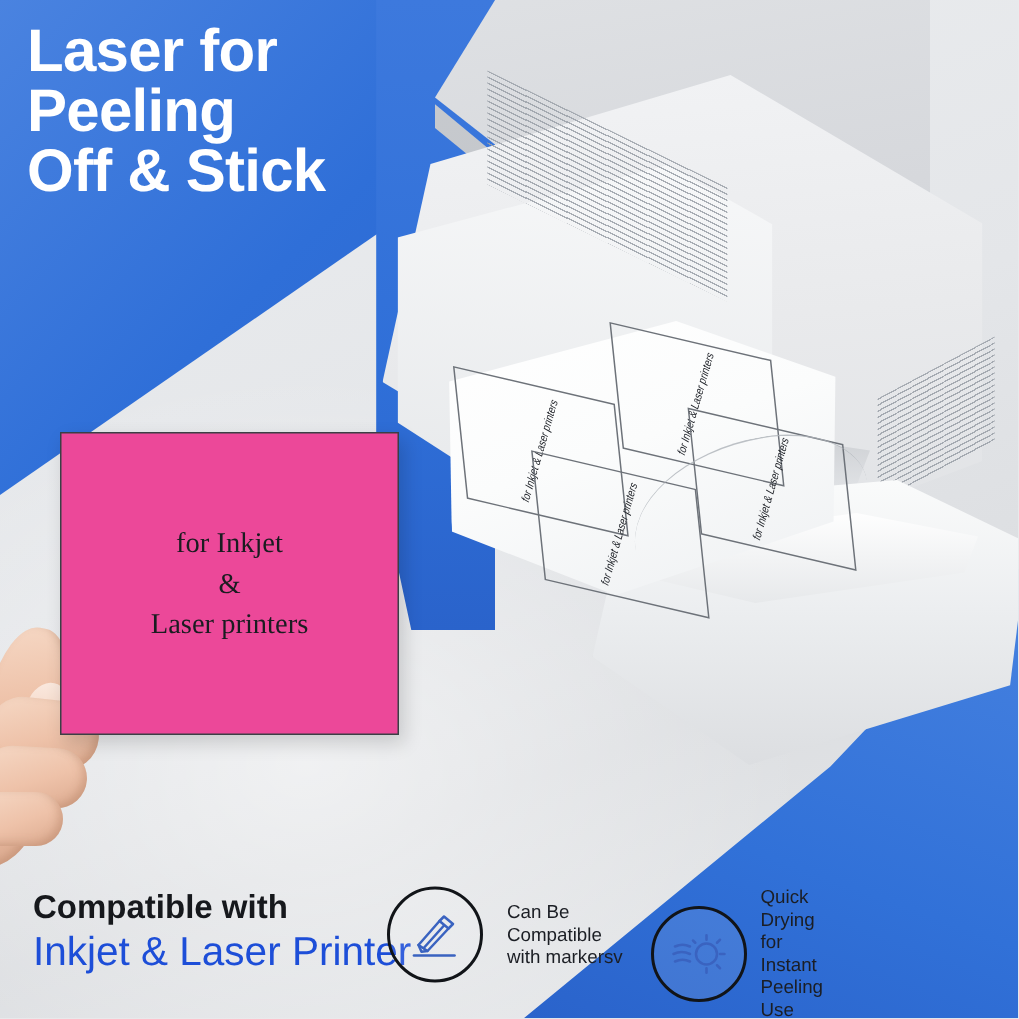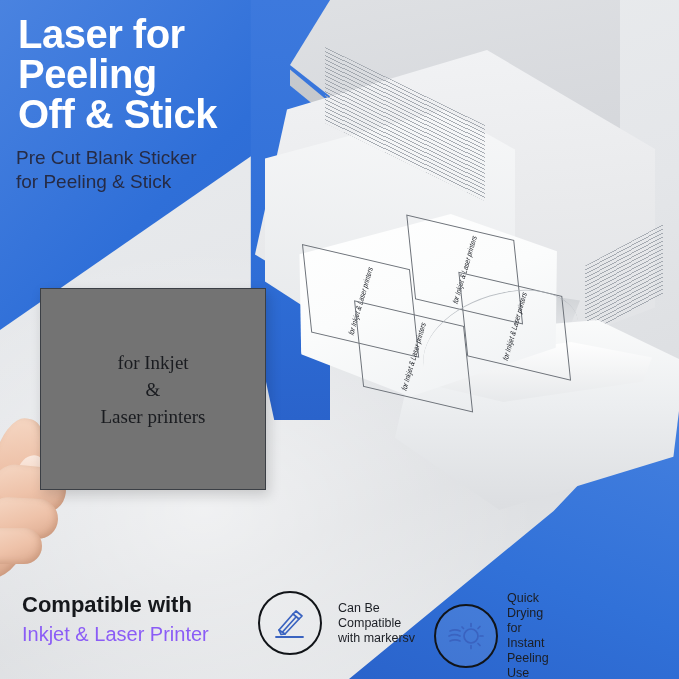--- a/index.html
+++ b/index.html
@@ -97,31 +97,31 @@
   .f1{left:8px;top:0px;width:52px;height:86px;transform:rotate(12deg);}
   .f2{left:6px;top:48px;width:74px;height:46px;transform:rotate(6deg);border-radius:40px;}
   .f3{left:2px;top:80px;width:70px;height:40px;transform:rotate(3deg);border-radius:40px;}
   .f4{left:-6px;top:110px;width:62px;height:36px;transform:rotate(0deg);border-radius:40px;}
   .palm{left:-40px;top:22px;width:80px;height:140px;transform:rotate(4deg);border-radius:50px;}
   .nail{position:absolute;left:26px;top:34px;width:26px;height:34px;
     background:linear-gradient(150deg,#fceee6,#f0cdb8);
     border-radius:50% 50% 45% 45%;transform:rotate(14deg);opacity:.95;}
 
   .card{position:absolute;left:40px;top:288px;width:224px;height:200px;
-    background:#737373;border:1px solid #3b3f45;
+    background:#ec4899;border:1px solid #3b3f45;
     box-shadow:3px 5px 12px rgba(0,0,0,.16);
     display:flex;align-items:center;justify-content:center;}
   .card .ct{font-family:"Liberation Serif",serif;font-size:19px;line-height:27px;
     color:#1a1c20;text-align:center;}
 
   
   .bottom{position:absolute;left:0;bottom:0;width:548px;height:110px;}
   .compat{position:absolute;left:22px;top:22px;}
   .compat .c-a{font-size:22px;font-weight:bold;color:#16181c;line-height:28px;}
-  .compat .c-b{font-size:20px;color:#8b5cf6;line-height:30px;}
+  .compat .c-b{font-size:27px;color:#1d4ed8;line-height:30px;}
 
   .feat{position:absolute;display:flex;align-items:center;gap:9px;}
   .f-circle{width:60px;height:60px;border-radius:50%;border:2px solid #111418;
     display:flex;align-items:center;justify-content:center;flex:0 0 auto;
     background:rgba(255,255,255,.10);}
   .f-text{font-size:12.5px;line-height:15px;color:#1b1e24;}
   .feat-1{left:258px;top:22px;gap:16px;}
   .feat-2{left:434px;top:22px;}
 </style>
 </head>
@@ -170,24 +170,20 @@
 &amp;
 Laser printers</span>
     </div>
     <div class="curl"></div>
   </div>
 
   <div class="headline">
     <span class="ln">Laser for</span>
     <span class="ln">Peeling</span>
     <span class="ln">Off &amp; Stick</span>
-  </div>
-  <div class="subhead">
-    <span class="sl">Pre Cut Blank Sticker</span>
-    <span class="sl">for Peeling &amp; Stick</span>
   </div>
 
   <div class="hand">
     <div class="finger palm"></div>
     <div class="finger f1">
       <div class="nail"></div>
     </div>
     <div class="finger f2"></div>
     <div class="finger f3"></div>
     <div class="finger f4"></div>

